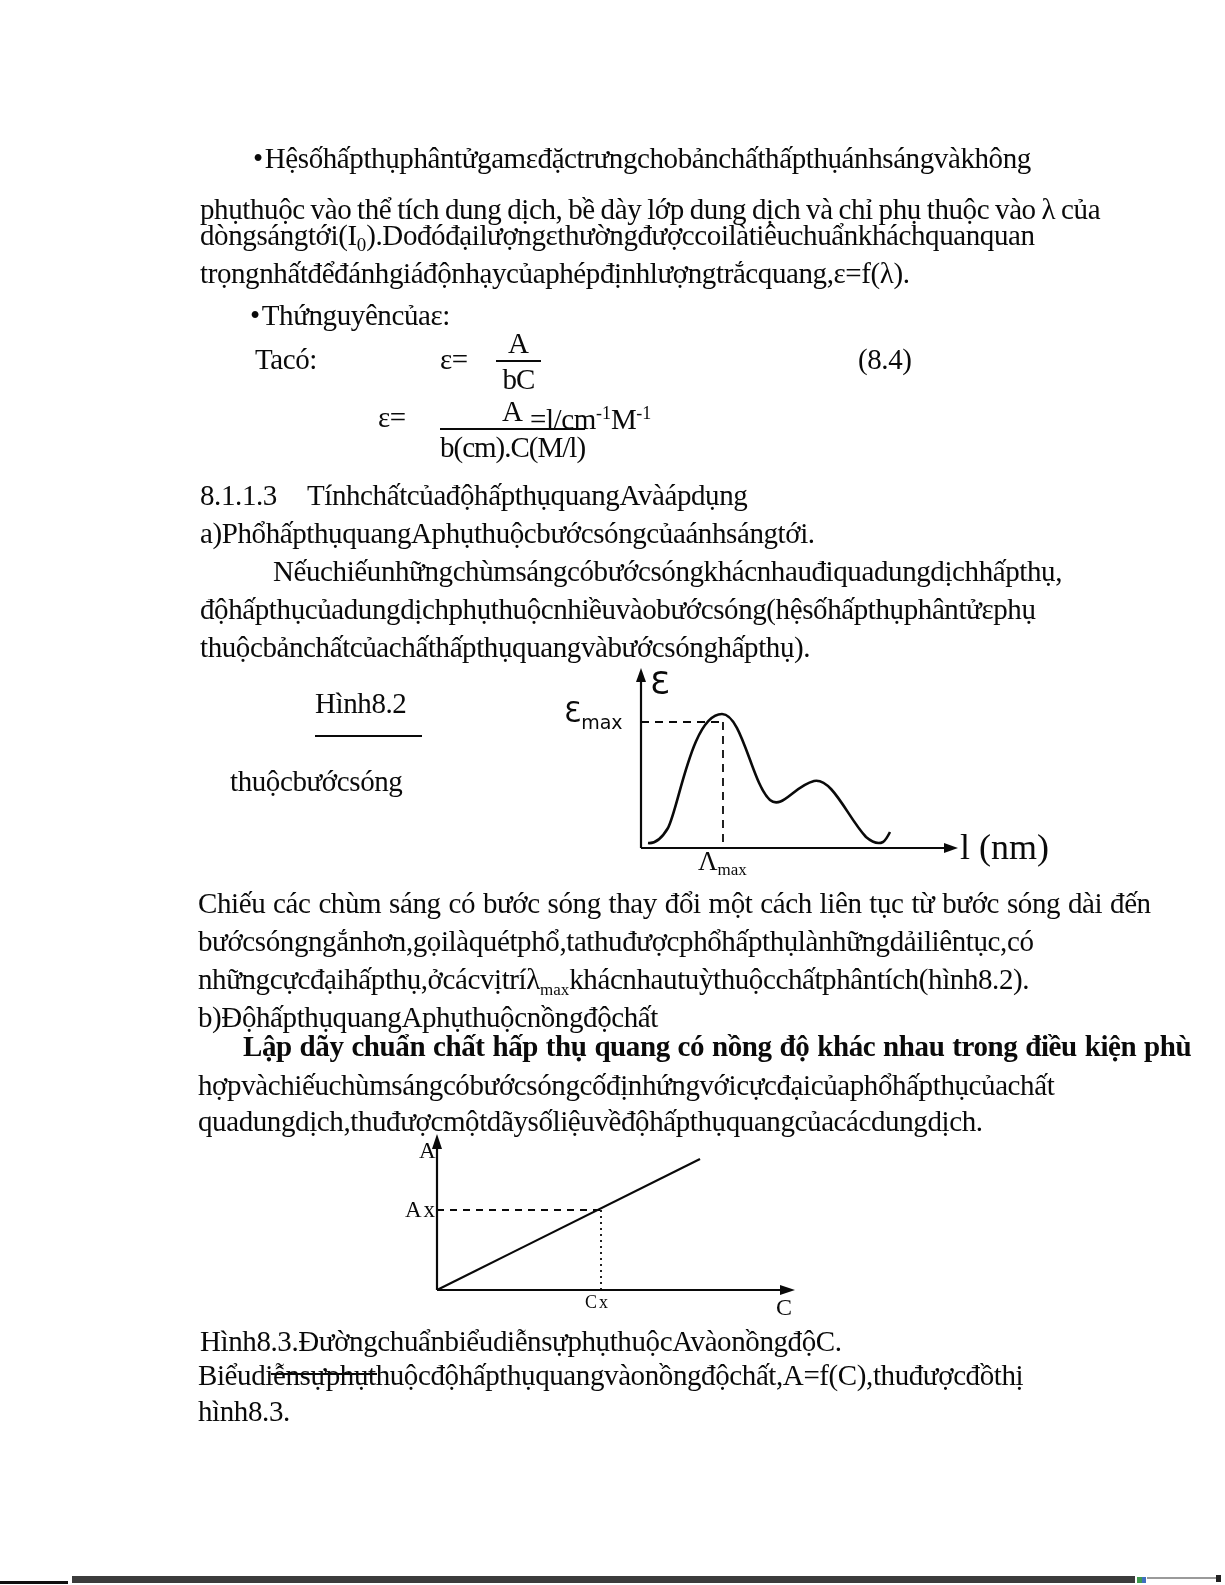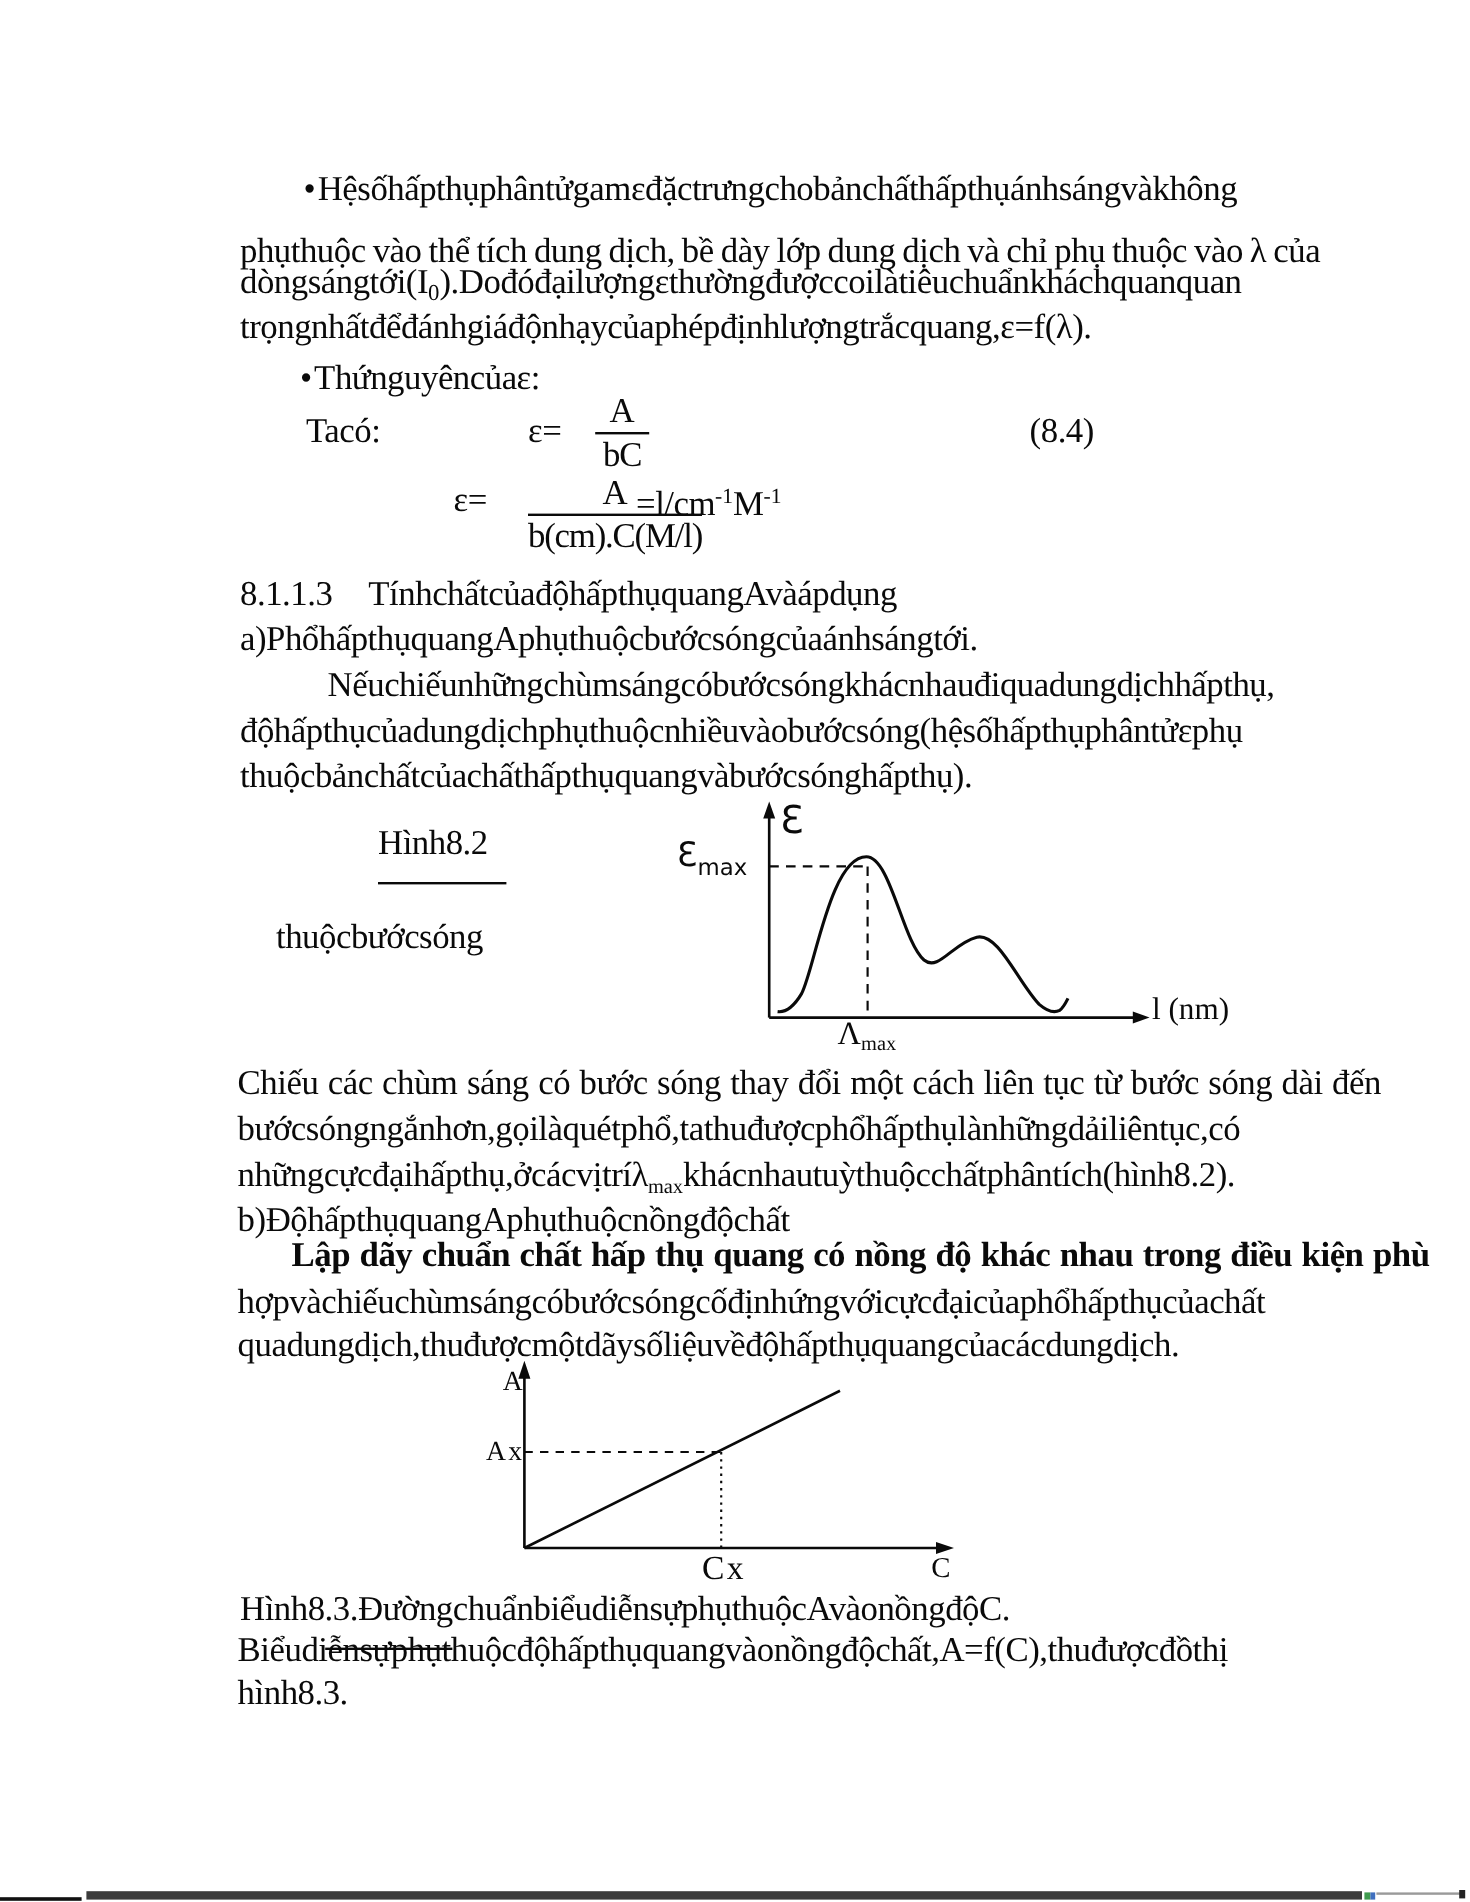--- a/index.html
+++ b/index.html
@@ -63,21 +63,21 @@
     <polygon points="81,8 76,22 86,22" fill="#0a0a0a"></polygon>
     <path d="M81,188 L390,188" stroke="#0a0a0a" stroke-width="2.2" fill="none"></path>
     <polygon points="398,188 384,183 384,193" fill="#0a0a0a"></polygon>
     <path d="M81,62 L163,62" stroke="#0a0a0a" stroke-width="1.8" stroke-dasharray="8,6" fill="none"></path>
     <path d="M163,62 L163,188" stroke="#0a0a0a" stroke-width="1.8" stroke-dasharray="8,6" fill="none"></path>
     <path d="M88,183 C96,184 102,178 108,168 C119,147 132,54 162,54 C182,54 192,124 210,140 C222,150 234,126 254,121 C272,117 288,158 306,177 C313,183 319,184 323,182 C326,180 328,176 330,172" stroke="#0a0a0a" stroke-width="2.6" fill="none"></path>
   </svg>
   <div class="chart-label sanslabel" style="left:650px;top:664px;font-size:32px;">Ɛ</div>
   <div class="chart-label sanslabel" style="left:564px;top:696px;font-size:28px;"><span>Ɛ</span><sub style="font-size:19px;vertical-align:-7px;">max</sub></div>
   <div class="chart-label seriflabel" style="left:698px;top:846px;font-size:27px;"><span>Λ</span><sub style="font-size:17px;vertical-align:-5px;">max</sub></div>
-  <div class="chart-label seriflabel" style="left:960px;top:826px;font-size:26px;">l (nm)</div>
+  <div class="chart-label seriflabel" style="left:960px;top:826px;font-size:36px;">l (nm)</div>
 
   <div class="line" style="left:198px;top:886px;word-spacing:1px;">Chiếu các chùm sáng có bước sóng thay đổi một cách liên tục từ bước sóng dài đến</div>
   <div class="line" style="left:198px;top:924px;font-family:Liberation Serif, serif;">bướcsóngngắnhơn,gọilàquétphổ,tathuđượcphổhấpthụlànhữngdảiliêntục,có</div>
   <div class="line" style="left:198px;top:962px;"><span>nhữngcựcđạihấpthụ,ởcácvịtríλ</span><sub class="t" style="font-size:17px;">max</sub><span>khácnhautuỳthuộcchấtphântích(hình8.2).</span></div>
   <div class="line" style="left:198px;top:1000px;">b)ĐộhấpthụquangAphụthuộcnồngđộchất</div>
 
   <div class="line" style="left:243px;top:1029px;word-spacing:1px;font-weight:bold;">Lập dãy chuẩn chất hấp thụ quang có nồng độ khác nhau trong điều kiện phù</div>
   <div class="line" style="left:198px;top:1068px;">hợpvàchiếuchùmsángcóbướcsóngcốđịnhứngvớicựcđạicủaphổhấpthụcủachất</div>
   <div class="line" style="left:198px;top:1104px;">quadungdịch,thuđượcmộtdãysốliệuvềđộhấpthụquangcủacácdungdịch.</div>
 
@@ -85,21 +85,21 @@
     <path d="M42,22 L42,168" stroke="#0a0a0a" stroke-width="2.2" fill="none"></path>
     <polygon points="42,12 37,27 47,27" fill="#0a0a0a"></polygon>
     <path d="M42,168 L392,168" stroke="#0a0a0a" stroke-width="2.2" fill="none"></path>
     <polygon points="400,168 385,163 385,173" fill="#0a0a0a"></polygon>
     <path d="M42,168 L305,37" stroke="#0a0a0a" stroke-width="2.2" fill="none"></path>
     <path d="M42,88 L206,88" stroke="#0a0a0a" stroke-width="1.8" stroke-dasharray="7,6" fill="none"></path>
     <path d="M206,88 L206,168" stroke="#0a0a0a" stroke-width="1.8" stroke-dasharray="2,4" fill="none"></path>
   </svg>
   <div class="chart-label seriflabel" style="left:419px;top:1138px;font-size:23px;letter-spacing:1px;">A</div>
   <div class="chart-label seriflabel" style="left:405px;top:1197px;font-size:23px;letter-spacing:2px;">Ax</div>
-  <div class="chart-label seriflabel" style="left:585px;top:1292px;font-size:28px;letter-spacing:2px;">Cx</div>
+  <div class="chart-label seriflabel" style="left:585px;top:1292px;font-size:18px;letter-spacing:2px;">Cx</div>
   <div class="chart-label seriflabel" style="left:776px;top:1294px;font-size:24px;">C</div>
 
   <div class="line" style="left:200px;top:1324px;"><span>Hình8</span><span class="underline">.3.Đường</span><span>chuẩnbiểudiễnsựphụthuộcAvàonồngđộC.</span></div>
 
   <div class="line" style="left:198px;top:1358px;">Biểudiễnsựphụthuộcđộhấpthụquangvàonồngđộchất,A=f(C),thuđượcđồthị</div>
   <div class="line" style="left:198px;top:1394px;">hình8.3.</div>
 
   <div class="scanbar" style="left:0px;top:1581px;width:68px;height:3px;background:#101010;"></div>
   <div class="scanbar" style="left:72px;top:1576px;width:1063px;height:7px;"></div>
   <div class="scanbar" style="left:1137px;top:1577px;width:5px;height:6px;background:#3f9b4f;"></div>

